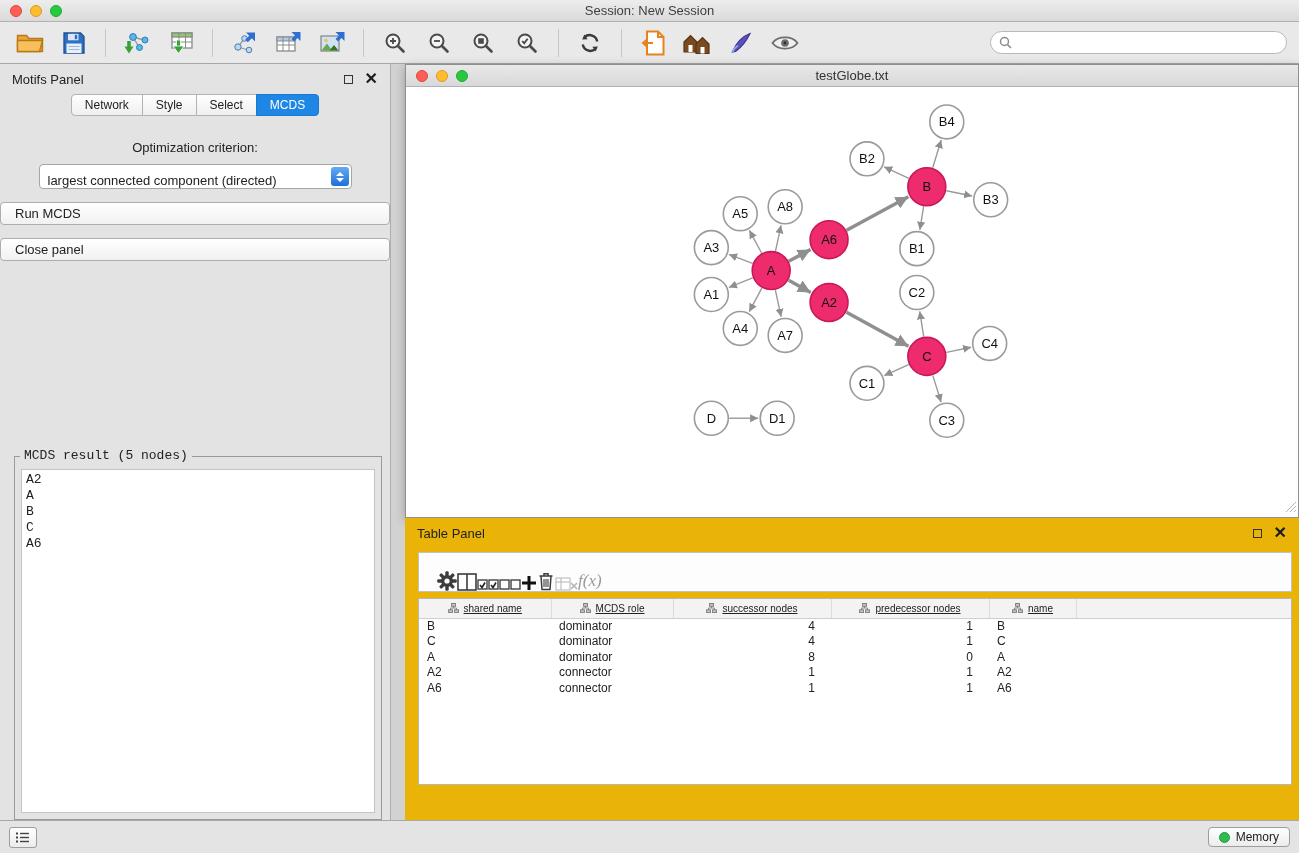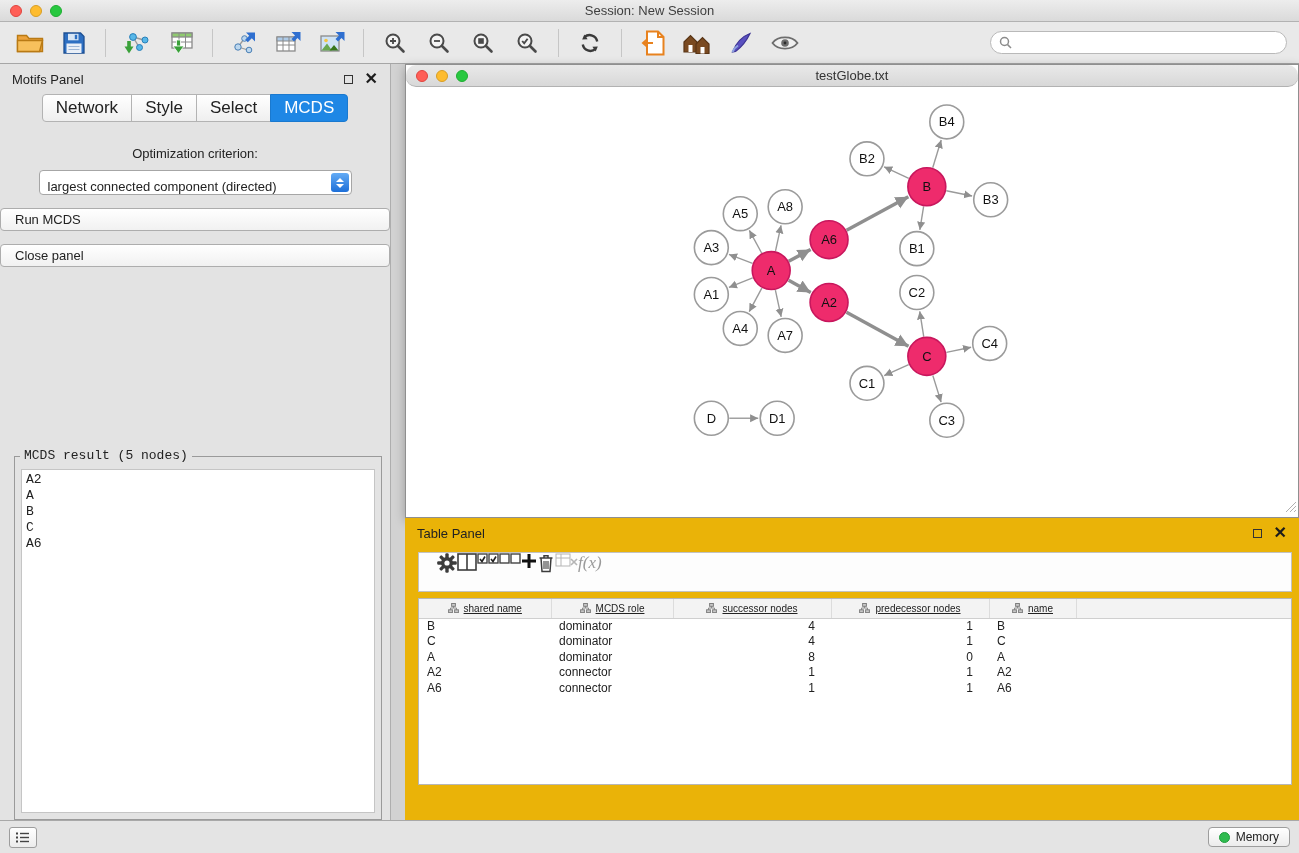--- a/index.html
+++ b/index.html
@@ -22,54 +22,54 @@
   .searchbox{margin-left:auto;margin-right:2px;width:297px;height:23px;border:1px solid #b9b9b9;border-radius:12px;background:#fff;display:flex;align-items:center;padding:0 8px;gap:6px;}
   .searchbox input{border:none;outline:none;flex:1;font-size:12px;background:transparent;font-family:"Liberation Sans",sans-serif;}
 
   
   .control-panel{position:absolute;top:64px;left:0;width:391px;bottom:33px;background:#e3e3e3;border-right:1px solid #aeaeae;}
   .panel-header{height:30px;display:flex;align-items:center;padding:0 12px;}
   .ph-icons{margin-left:auto;display:flex;gap:12px;align-items:center;}
   .float-icon{width:9px;height:9px;border:1.5px solid #333;display:inline-block;}
   .close-icon{font-weight:bold;font-size:16px;color:#1c1c1c;line-height:1;}
   .tabrow{display:flex;justify-content:center;}
-  .tab{padding:3px 13px;background:linear-gradient(#ffffff,#efefef);border:1px solid #b3b3b3;margin-left:-1px;font-size:17px;color:#222;cursor:default;}
+  .tab{padding:3px 13px;background:linear-gradient(#ffffff,#efefef);border:1px solid #b3b3b3;margin-left:-1px;font-size:12px;color:#222;cursor:default;}
   .tab:first-child{border-radius:4px 0 0 4px;margin-left:0;}
   .tab:last-child{border-radius:0 4px 4px 0;}
   .tab.active{background:var(--accent,#1e87e5);color:#fff;border-color:#1a79cf;}
   .opt-label{text-align:center;margin-top:24px;}
   .combo{width:313px;height:25px;margin:9px auto 0;background:#fff;border:1px solid #a6a6a6;border-radius:4px;display:flex;align-items:flex-end;position:relative;padding-left:8px;}
   .combo-text{font-size:13px;white-space:nowrap;}
   .stepper{position:absolute;right:2px;top:2px;bottom:2px;width:18px;border-radius:3px;background:linear-gradient(#63abf5,#1d6fd8);display:flex;flex-direction:column;align-items:center;justify-content:center;gap:2px;}
   .tri-up{width:0;height:0;border-left:4px solid transparent;border-right:4px solid transparent;border-bottom:4px solid #fff;}
   .tri-down{width:0;height:0;border-left:4px solid transparent;border-right:4px solid transparent;border-top:4px solid #fff;}
   .cp-buttons{display:flex;justify-content:center;gap:13px;margin-top:13px;flex-direction:column;}
   .btn{padding:3px 14px;background:linear-gradient(#ffffff,#f1f1f1);border:1px solid #adadad;border-radius:4px;font-size:13px;cursor:default;}
   .result-box{position:absolute;left:14px;width:368px;top:392px;height:364px;border:1px solid #9a9a9a;font-family:Liberation Mono, monospace;}
   .result-legend{position:absolute;top:-9px;left:5px;background:#e3e3e3;padding:0 4px;font-size:13px;}
   .result-list{position:absolute;left:6px;right:6px;top:12px;bottom:6px;background:#fff;border:1px solid #c5c5c5;overflow:auto;padding:2px 4px;}
   .result-item{font-size:13px;line-height:16px;}
 
   
   .net-window{position:absolute;left:405px;top:64px;width:894px;height:454px;border:1px solid #8f8f8f;background:#fff;box-shadow:0 3px 10px rgba(0,0,0,.28);}
-  .net-titlebar{height:22px;background:linear-gradient(#e9e9e9,#d8d8d8);border-bottom:1px solid #b2b2b2;position:relative;display:flex;align-items:center;border-radius:10px;}
+  .net-titlebar{height:22px;background:linear-gradient(#e9e9e9,#d8d8d8);border-bottom:1px solid #b2b2b2;position:relative;display:flex;align-items:center;}
   .net-titlebar .lights{top:5px;}
   .net-title{flex:1;text-align:center;font-size:13px;color:#333;}
   .net-content{position:absolute;top:23px;left:0;right:0;bottom:0;background:#fff;}
   #net-svg{display:block;width:100%;height:100%;}
   .node{fill:#fff;stroke:#9b9b9b;stroke-width:1.6;}
   .node.hl{fill:var(--pink,#ee2b6c);stroke:#c8175d;}
   .nlabel{font-family:"Liberation Sans",sans-serif;font-size:13px;fill:#111;text-anchor:middle;}
   .edge{stroke:#9a9a9a;stroke-width:1.4;}
   .edge.bold{stroke:#8f8f8f;stroke-width:3.5;}
   .resize-grip{position:absolute;right:1px;bottom:1px;}
 
   
   .table-panel{position:absolute;left:405px;top:518px;right:0;bottom:33px;background:#eab308;}
-  .tp-toolbar{position:absolute;left:13px;right:7px;top:34px;height:40px;background:#fdfdfd;border:1px solid #c2c2c2;display:flex;align-items:flex-start;padding:0 18px;}
+  .tp-toolbar{position:absolute;left:13px;right:7px;top:34px;height:40px;background:#fdfdfd;border:1px solid #c2c2c2;display:flex;align-items:flex-end;padding:0 18px;}
   .tp-icon{display:flex;align-items:center;justify-content:center;}
   .fx{font-family:"Liberation Serif",serif;font-style:italic;font-size:17px;color:#9a9a9a;}
   .tp-table-wrap{position:absolute;left:13px;right:7px;top:80px;bottom:35px;background:#fff;border:1px solid #b7b7b7;overflow:hidden;}
   table{border-collapse:collapse;width:100%;table-layout:fixed;}
   thead th{background:#f3f3f3;border-bottom:1px solid #cfcfcf;border-right:1px solid #dcdcdc;height:19px;font-weight:normal;font-size:10px;text-decoration:underline;}
   thead th.filler{border-right:none;}
   .th-inner{display:flex;align-items:center;gap:5px;justify-content:center;padding:0 4px;overflow:hidden;}
   tbody td{height:15.5px;line-height:15.5px;padding:0 8px;font-size:12px;white-space:nowrap;overflow:hidden;}
   tbody td.num{text-align:right;padding-right:16px;}
   .tp-tabs{position:absolute;left:0;right:0;bottom:8px;display:flex;justify-content:center;}

